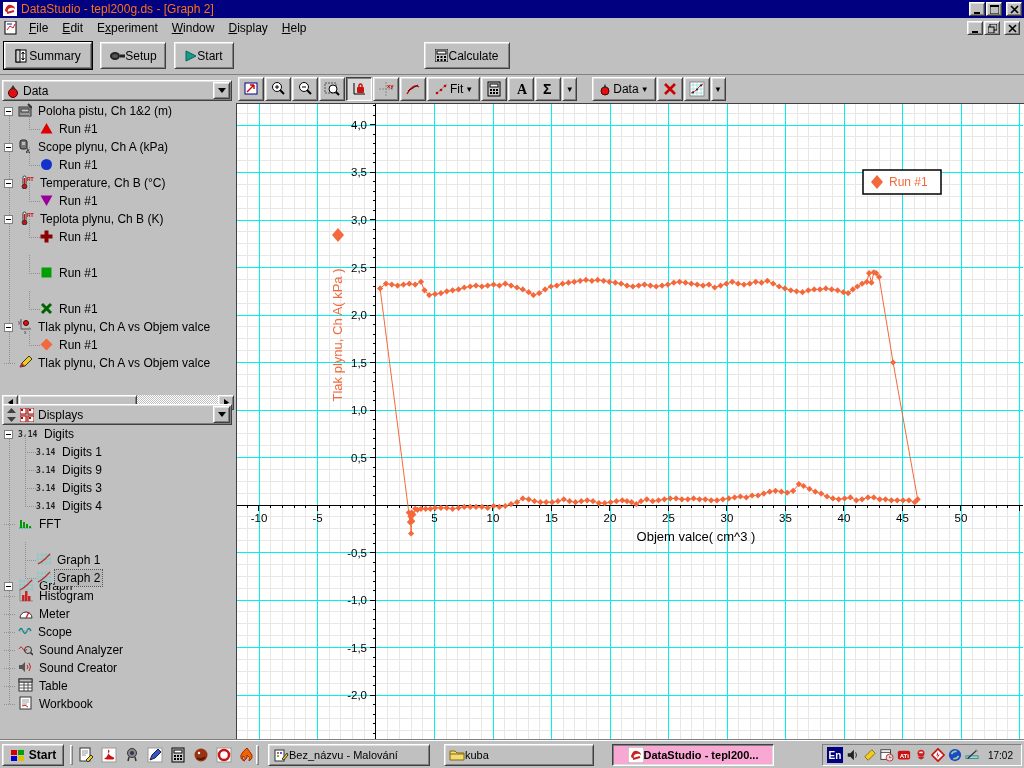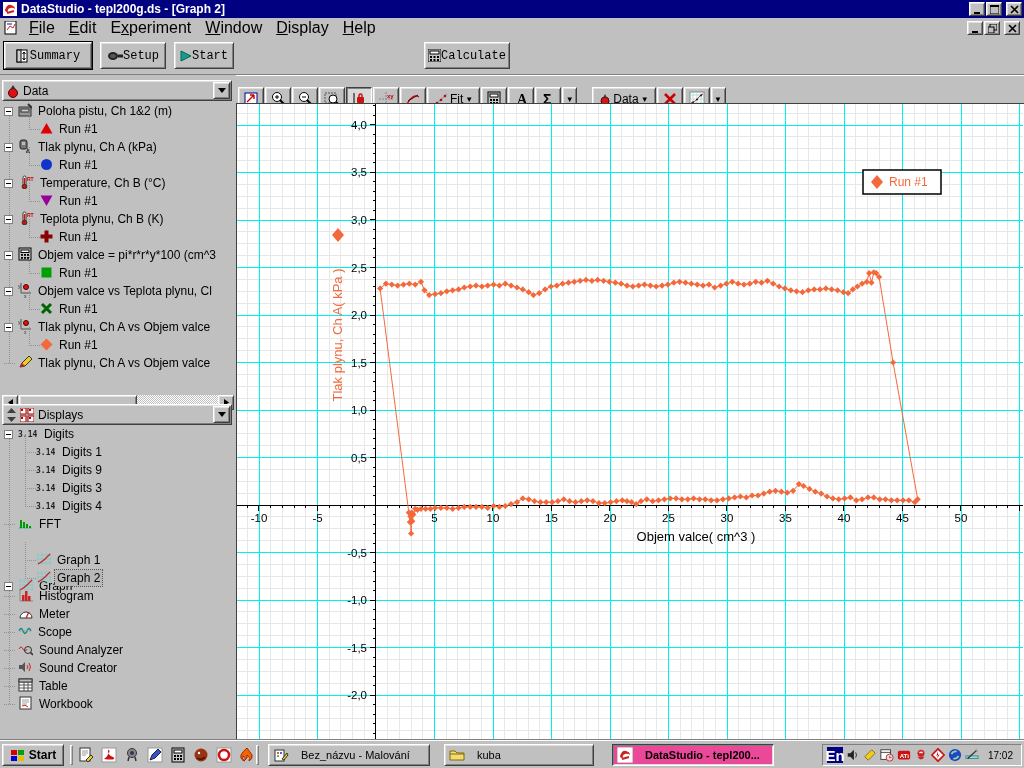--- a/index.html
+++ b/index.html
@@ -4,33 +4,33 @@
 <style>
 * { margin:0; padding:0; box-sizing:border-box; }
 html,body { width:1024px; height:768px; overflow:hidden; }
 body { font-family:"Liberation Sans", sans-serif; font-size:11px; background:#c0c0c0; position:relative; }
 #screen { position:absolute; inset:0; background:#c0c0c0; }
 .out { border:1px solid; border-color:#ffffff #404040 #404040 #ffffff; box-shadow:inset 1px 1px 0 #dfdfdf, inset -1px -1px 0 #808080; background:#c0c0c0; }
 .icn { display:inline-flex; align-items:center; justify-content:center; }
 .icn svg { display:block; }
 
 #titlebar { position:absolute; left:0; top:0; width:1024px; height:18px; background:#000080; display:flex; align-items:center; padding-left:3px; }
-#titlebar .title { color:#ffffff; font-weight:bold; font-size:12px; margin-left:4px; flex:1; white-space:nowrap; }
+#titlebar .title { color:#f97316; font-weight:normal; font-size:12px; margin-left:4px; flex:1; white-space:nowrap; }
 .winbtns { display:flex; gap:0; margin-right:2px; }
 .wbtn { width:16px; height:14px; background:#c0c0c0; border:1px solid; border-color:#ffffff #404040 #404040 #ffffff; box-shadow:inset 1px 1px 0 #dfdfdf, inset -1px -1px 0 #808080; display:flex; align-items:center; justify-content:center; margin-left:1px; }
 .wbtn svg{display:block}
 .wgap { width:3px; }
 
 #menubar { position:absolute; left:0; top:18px; width:1024px; height:20px; background:#c0c0c0; display:flex; align-items:center; padding-left:4px; }
-.mitem { padding:18px 7px; font-size:16px; }
+.mitem { padding:18px 7px; font-size:12px; }
 .mitem u { text-decoration:underline; }
 #menubar .winbtns { position:absolute; right:2px; top:3px; }
 
 #toolbar { position:absolute; left:0; top:38px; width:1024px; height:37px; background:#c0c0c0; border-bottom:1px solid #808080; box-shadow:0 1px 0 #ffffff; }
-.tbtn { position:absolute; top:4px; height:27px; display:flex; align-items:center; justify-content:center; gap:0; font-size:12px;font-family:Liberation Mono, monospace; }
+.tbtn { position:absolute; top:4px; height:27px; display:flex; align-items:center; justify-content:center; gap:0; font-size:12px; }
 #timerbox { position:absolute; left:268px; top:4px; width:149px; height:29px; background:#000; border:1px solid; border-color:#808080 #ffffff #ffffff #808080; }
 #timer-status { position:absolute; left:5px; top:3px; color:#cc0000; font-size:9px; font-weight:bold; letter-spacing:1px; }
 #timer-time { position:absolute; right:6px; top:3px; color:#ff2222; font-size:22px; line-height:22px; font-weight:bold; font-family:"DejaVu Sans Mono", monospace; letter-spacing:1px; }
 #trayicons .icn svg { width:14px; height:14px; }
 
 #lpanel { position:absolute; left:0; top:75px; width:236px; height:665px; background:#c0c0c0; }
 .phead { position:absolute; left:2px; width:230px; height:21px; display:flex; align-items:center; padding:0 1px 0 4px; border:1px solid; border-color:#ffffff #404040 #404040 #ffffff; box-shadow:inset 1px 1px 0 #dfdfdf, inset -1px -1px 0 #808080; background:#c0c0c0; }
 .phead .plabel { font-size:12px; margin-left:4px; flex:1; }
 .drop { width:17px; height:17px; display:flex; align-items:center; justify-content:center; background:#c0c0c0; border:1px solid; border-color:#ffffff #404040 #404040 #ffffff; box-shadow:inset 1px 1px 0 #dfdfdf, inset -1px -1px 0 #808080; }
 .tree { position:absolute; left:2px; width:232px; overflow:hidden; }
@@ -41,38 +41,38 @@
 .trow.haslink::before { content:""; position:absolute; left:-11px; top:-9px; width:10px; height:18px; border-left:1px dotted #909090; border-bottom:1px dotted #909090; }
 .stubline { width:11px; height:10px; border-bottom:1px dotted #909090; margin-right:3px; margin-top:-9px; }
 .expbox { width:9px; height:9px; background:#fff; border:1px solid #808080; display:inline-flex; align-items:center; justify-content:center; margin-right:5px; position:relative; z-index:2; }
 .expbox::after { content:""; position:absolute; left:1px; top:3px; width:5px; height:1px; background:#000; }
 .titm { margin-right:4px; }
 #hscroll { position:absolute; left:2px; top:320px; width:232px; height:15px; background:#d4d0c8; display:flex; }
 .sbtn { width:16px; height:15px; background:#c0c0c0; border:1px solid; border-color:#ffffff #404040 #404040 #ffffff; box-shadow:inset 1px 1px 0 #dfdfdf, inset -1px -1px 0 #808080; display:flex; align-items:center; justify-content:center; }
 #hthumb { width:118px; height:15px; background:#c0c0c0; border:1px solid; border-color:#ffffff #404040 #404040 #ffffff; box-shadow:inset 1px 1px 0 #dfdfdf, inset -1px -1px 0 #808080; margin-left:1px; }
 #hscroll .track { flex:1; background:repeating-conic-gradient(#fff 0% 25%, #c0c0c0 0% 50%) 0 0/2px 2px; }
 
-#gtoolbar { position:absolute; left:236px; top:85px; width:788px; height:28px; background:#c0c0c0; display:flex; align-items:center; padding-left:2px; }
+#gtoolbar { position:absolute; left:236px; top:75px; width:788px; height:28px; background:#c0c0c0; display:flex; align-items:center; padding-left:2px; }
 .gbtn { height:24px; min-width:26px; display:flex; align-items:center; justify-content:center; gap:2px; background:#c0c0c0; border:1px solid; border-color:#ffffff #404040 #404040 #ffffff; box-shadow:inset 1px 1px 0 #dfdfdf, inset -1px -1px 0 #808080; margin-right:1px; font-size:12px; }
 .gbtn.pressed { border-color:#404040 #ffffff #ffffff #404040; box-shadow:inset 1px 1px 0 #808080, inset -1px -1px 0 #dfdfdf; background:#d9d9d9; }
 .gbtn .arrow { font-size:8px; }
 .gsep { width:3px; }
 
 #gpanel { position:absolute; left:236px; top:103px; width:788px; height:637px; background:#ffffff; border-left:1px solid #404040; border-top:1px solid #404040; }
 #chart { position:absolute; left:0; top:0; }
 
 #taskbar { position:absolute; left:0; top:740px; width:1024px; height:28px; background:#c0c0c0; border-top:1px solid #ffffff; box-shadow:0 -1px 0 #808080; }
 #startbtn { position:absolute; left:2px; top:3px; width:62px; height:22px; display:flex; align-items:center; justify-content:center; gap:3px; font-weight:bold; font-size:12px; }
 .tsep { position:absolute; top:4px; width:3px; height:20px; border:1px solid; border-color:#ffffff #808080 #808080 #ffffff; }
 .qlicon { position:absolute; top:6px; width:16px; height:16px; }
-.taskbtn { position:absolute; top:3px; height:22px; display:flex; align-items:center; gap:12px; padding:0 4px; font-size:11px; overflow:hidden; white-space:nowrap; }
-.taskbtn.active { border-color:#404040 #ffffff #ffffff #404040; box-shadow:inset 1px 1px 0 #808080, inset -1px -1px 0 #dfdfdf; background:#ec4899; font-weight:bold; }
+.taskbtn { position:absolute; top:3px; height:22px; display:flex; align-items:center; gap:0; padding:0 4px; font-size:11px; overflow:hidden; white-space:nowrap; }
+.taskbtn.active { border-color:#404040 #ffffff #ffffff #404040; box-shadow:inset 1px 1px 0 #808080, inset -1px -1px 0 #dfdfdf; background:#f9a8d4; font-weight:bold;justify-content:center; }
 #tray { position:absolute; right:2px; top:3px; width:200px; height:22px; border:1px solid; border-color:#808080 #ffffff #ffffff #808080; display:flex; align-items:center; padding-left:4px; gap:3px; }
 #trayclock { position:absolute; right:8px; font-size:10px; }
-.enbox { width:16px; height:16px; background:#000080; color:#fff; font-size:15px; font-weight:bold; display:flex; align-items:center; justify-content:center; }
+.enbox { width:16px; height:16px; background:#000080; color:#fff; font-size:10px; font-weight:bold; display:flex; align-items:center; justify-content:center; }
 </style>
 </head>
 <body>
 
 <div id="screen">
   <div id="titlebar">
     <span class="icn">
       <svg width="14" height="14" viewBox="0 0 14 14">
           <rect x="0" y="0" width="14" height="14" fill="#fff"></rect>
           <path d="M2 8 Q4 2 8 3 Q12 4 12 7 Q10 5 7 6 Q4 7 5 10 Q2 10 2 8Z" fill="#cc2222"></path>
@@ -221,21 +221,21 @@
         <div class="trow" style="top:36px; left:2px;">
           <span class="expbox"></span>
           <span class="titm"><span class="icn">
               <svg width="14" height="14" viewBox="0 0 14 14">
                 <rect x="2" y="1" width="7" height="9" rx="2" fill="#777" stroke="#222"></rect>
                 <rect x="4" y="3" width="3" height="3" fill="#bbb"></rect>
                 <path d="M8 9 Q11 10 9.5 13" stroke="#555" fill="none" stroke-width="1.5"></path>
                 <circle cx="10" cy="13" r="1.5" fill="#999" stroke="#333"></circle>
               </svg>
             </span></span>
-          <span class="lbl">Tlak plynu, Ch A (kPa)</span>
+          <span class="lbl">Scope plynu, Ch A (kPa)</span>
         </div>
         <div class="trow haslink" style="top:54px; left:38px;">
           <span class="titm"><svg width="13" height="13" viewBox="0 0 13 13">
               <circle cx="6.5" cy="6.5" r="5.5" fill="#1133cc"></circle>
             </svg></span>
           <span class="lbl">Run #1</span>
         </div>
         <div class="trow" style="top:72px; left:2px;justify-content:center;">
           <span class="expbox"></span>
           <span class="titm"><span class="icn">
@@ -265,53 +265,25 @@
               </svg>
             </span></span>
           <span class="lbl">Teplota plynu, Ch B (K)</span>
         </div>
         <div class="trow haslink" style="top:126px; left:38px;">
           <span class="titm"><svg width="13" height="13" viewBox="0 0 13 13">
               <path d="M4.5,0.5 h4 v4 h4 v4 h-4 v4 h-4 v-4 h-4 v-4 h4 z" fill="#8b0000"></path>
             </svg></span>
           <span class="lbl">Run #1</span>
         </div>
-        <div class="trow" style="top:144px; left:2px;">
-          <span class="expbox"></span>
-          <span class="titm"><span class="icn">
-              <svg width="14" height="14" viewBox="0 0 14 14">
-                <rect x="1" y="1" width="12" height="12" fill="#c8c8c8" stroke="#000"></rect>
-                <rect x="3" y="3" width="8" height="2.5" fill="#fff" stroke="#000"></rect>
-                <rect x="3" y="7" width="2" height="1.8" fill="#000"></rect>
-                <rect x="6" y="7" width="2" height="1.8" fill="#000"></rect>
-                <rect x="9" y="7" width="2" height="1.8" fill="#000"></rect>
-                <rect x="3" y="10" width="2" height="1.8" fill="#000"></rect>
-                <rect x="6" y="10" width="2" height="1.8" fill="#000"></rect>
-                <rect x="9" y="10" width="2" height="1.8" fill="#000"></rect>
-              </svg>
-            </span></span>
-          <span class="lbl">Objem valce = pi*r*r*y*100 (cm^3</span>
-        </div>
         <div class="trow haslink" style="top:162px; left:38px;">
           <span class="titm"><svg width="13" height="13" viewBox="0 0 13 13">
               <rect x="1.5" y="1.5" width="10" height="10" fill="#00a000"></rect>
             </svg></span>
           <span class="lbl">Run #1</span>
-        </div>
-        <div class="trow" style="top:180px; left:2px;">
-          <span class="expbox"></span>
-          <span class="titm"><span class="icn">
-              <svg width="14" height="16" viewBox="0 0 14 16">
-                <path d="M3 1 L3 11 L13 11" stroke="#555" fill="none"></path>
-                <circle cx="8" cy="5" r="2.5" fill="#dd1111" stroke="#550000"></circle>
-                <text x="0" y="6" font-size="5" fill="#333">y</text>
-                <text x="6" y="16" font-size="5" fill="#333">x</text>
-              </svg>
-            </span></span>
-          <span class="lbl">Objem valce vs Teplota plynu, Cl</span>
         </div>
         <div class="trow haslink" style="top:198px; left:38px;">
           <span class="titm"><svg width="13" height="13" viewBox="0 0 13 13">
               <path d="M2,2 L11,11 M11,2 L2,11" stroke="#006400" stroke-width="3"></path>
             </svg></span>
           <span class="lbl">Run #1</span>
         </div>
         <div class="trow" style="top:216px; left:2px;">
           <span class="expbox"></span>
           <span class="titm"><span class="icn">

